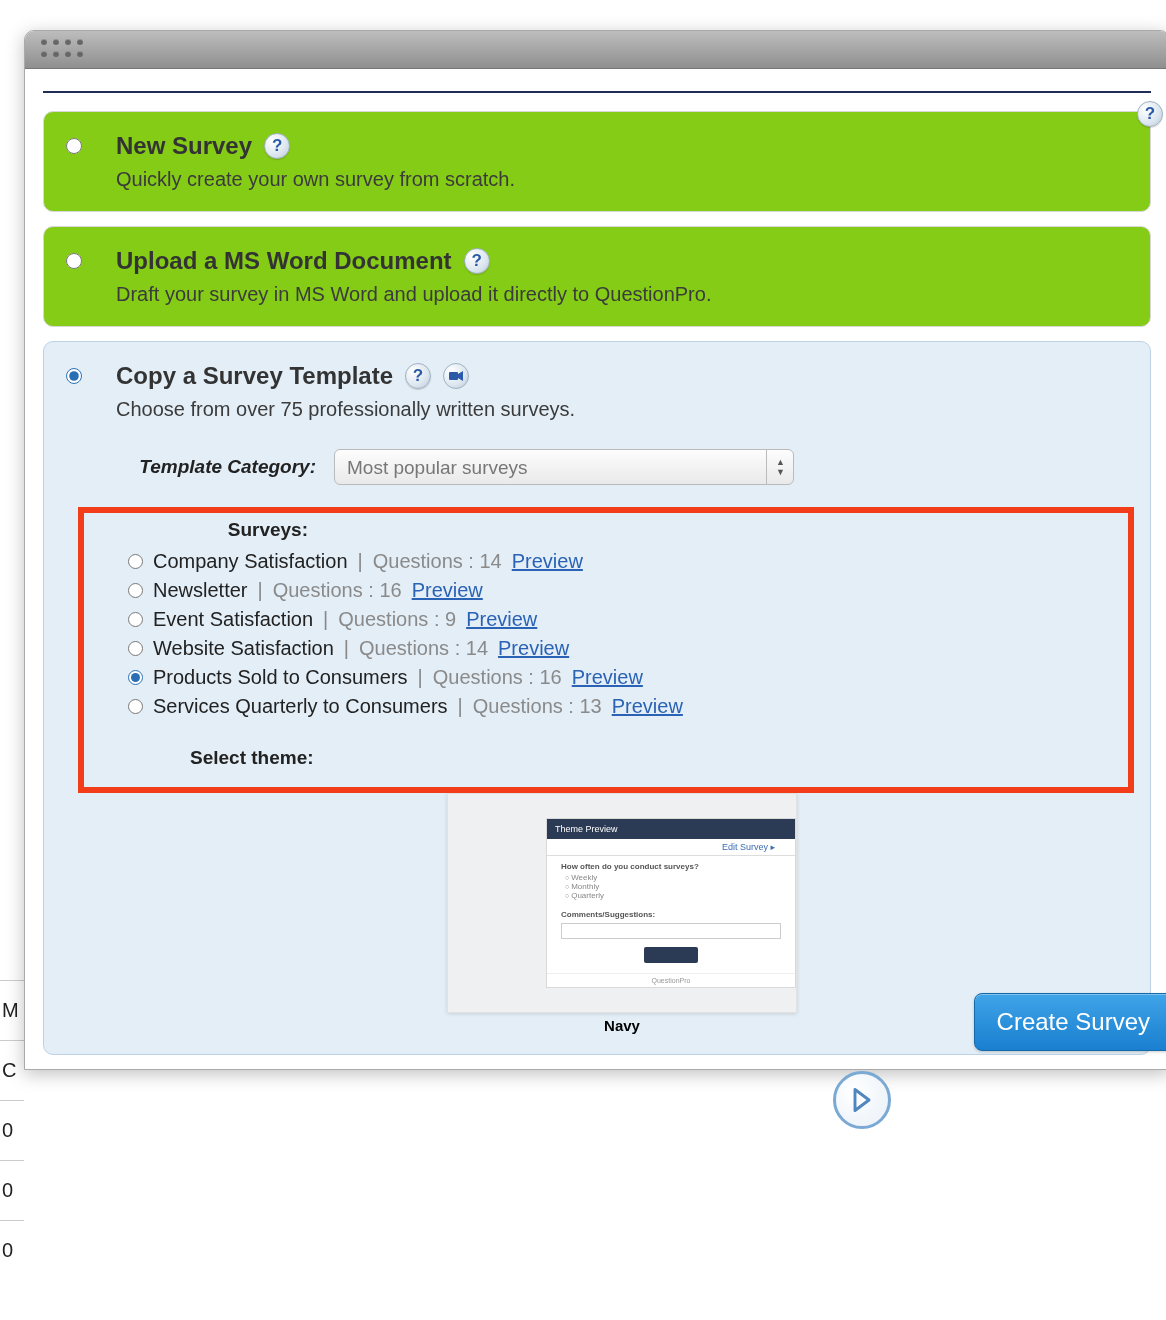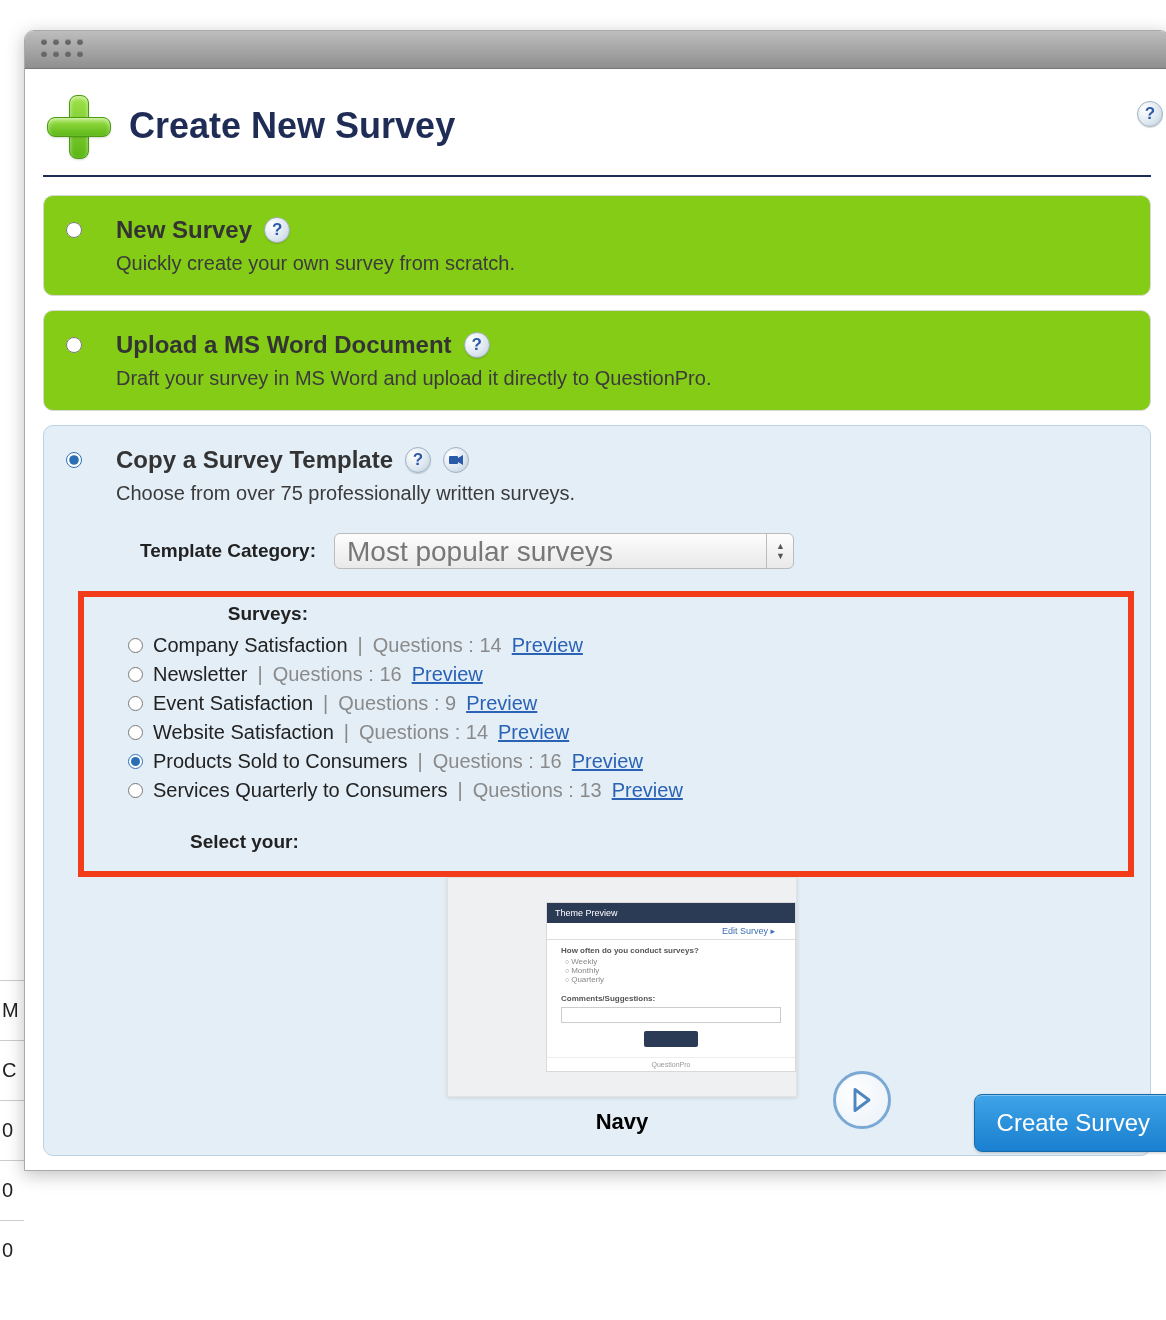--- a/index.html
+++ b/index.html
@@ -86,26 +86,26 @@
   .option-card .content-col { flex: 1; }
   .option-title {
     font-size: 24px; font-weight: bold; color: #333;
     display: flex; align-items: center; gap: 12px;
     margin-bottom: 8px;
   }
   .option-desc { font-size: 20px; color: #3b3b3b; }
 
   .template-form { margin-top: 28px; }
   .form-row { display: flex; align-items: center; gap: 18px; margin-bottom: 22px; }
-  .form-label { font-size: 19px; font-weight: bold; color: #222; width: 200px; text-align: right; }
+  .form-label { font-size: 19px; font-weight: bold; color: #222; width: 200px; text-align: right; font-style: italic; }
   .select-wrap {
     position: relative; flex: 0 0 460px;
   }
   .select-wrap select {
-    width: 100%; height: 36px; font-size: 28px; color: #777;
+    width: 100%; height: 36px; font-size: 19px; color: #777;
     background: linear-gradient(#fdfdfd, #e9e9e9);
     border: 1px solid #bbb; border-radius: 6px; padding: 2px 34px 2px 12px;
     appearance: none; -webkit-appearance: none;
   }
   .select-wrap .chev {
     position: absolute; right: 0; top: 0; width: 28px; height: 36px;
     border-left: 1px solid #bbb; display:flex; flex-direction:column; align-items:center; justify-content:center;
     font-size: 9px; color: #555; pointer-events: none;
   }
 
@@ -148,21 +148,21 @@
   }
   .theme-inner .bar { background: #2b3a55; color: #fff; padding: 5px 8px; font-size: 9px; }
   .theme-inner .sub { text-align: right; padding: 3px 20px; color: #3b6db2; border-bottom:1px solid #ddd;}
   .theme-inner .q { padding: 6px 14px 0 14px; font-weight: bold; font-size: 8px;}
   .theme-inner .opts { padding: 2px 18px 6px 18px; font-size: 8px; color:#888;}
   .theme-inner .opts div::before { content: "○ "; font-size: 7px; }
   .theme-inner .comments { padding: 4px 14px 2px 14px; font-weight: bold; font-size: 8px;}
   .theme-inner .txt { margin: 2px 14px 8px 14px; height: 16px; border: 1px solid #ccc; }
   .theme-inner .btn { margin: 4px auto 10px auto; width: 54px; height: 16px; background: #2b3a55; border-radius: 2px; }
   .theme-inner .foot { text-align: center; font-size: 7px; color: #999; padding: 3px 0; border-top:1px solid #eee;}
-  .theme-name { text-align: center; font-weight: bold; font-size: 22px; margin-top: 12px; }
+  .theme-name { text-align: center; font-weight: bold; font-size: 15px; margin-top: 4px; }
 
   .next-arrow {
     position: absolute; width: 58px; height: 58px; border-radius: 50%;
     border: 3px solid #7aa9d4; display: flex; align-items: center; justify-content: center;
     color: #4f86bf; font-size: 28px; left: 808px; top: 1040px;
     background: radial-gradient(circle at 35% 35%, #fff, #e8f0f8);
   }
   .next-arrow svg { width: 28px; height: 28px; }
 
   .create-btn {
@@ -194,24 +194,20 @@
         <span></span>
         <span></span>
       <span></span>
         <span></span>
         <span></span>
         <span></span>
     </div>
   </div>
 
   <div class="modal-body">
-    <div class="page-header">
-      <div class="plus-icon-lg"></div>
-      <h1>Create New Survey</h1>
-    </div>
     <span class="header-help help-circle">?</span>
     <hr class="header-rule">
 
     <div class="option-card">
       <div class="radio-col">
         <input type="radio" name="main-opt" style="">
       </div>
       <div class="content-col">
         <div class="option-title">
           <span>New Survey</span>
@@ -304,21 +300,21 @@
                 <li>
                   <input type="radio" name="survey-item" style="">
                   <span class="survey-name">Services Quarterly to Consumers</span>
                   <span class="survey-sep"> | </span>
                   <span class="survey-q">Questions : 13 </span>
                   <a class="survey-preview">Preview</a>
                 </li>
               </ul>
 
             <div class="theme-row">
-              <div class="theme-label">Select your:</div>
+              <div class="theme-label">Select theme:</div>
             </div>
           </div>
 
           <div class="theme-preview-box">
             <div class="theme-thumb">
               <div class="theme-inner">
                 <div class="bar">Theme Preview</div>
                 <div class="sub">Edit Survey ▸</div>
                 <div class="q">How often do you conduct surveys?</div>
                 <div class="opts">

